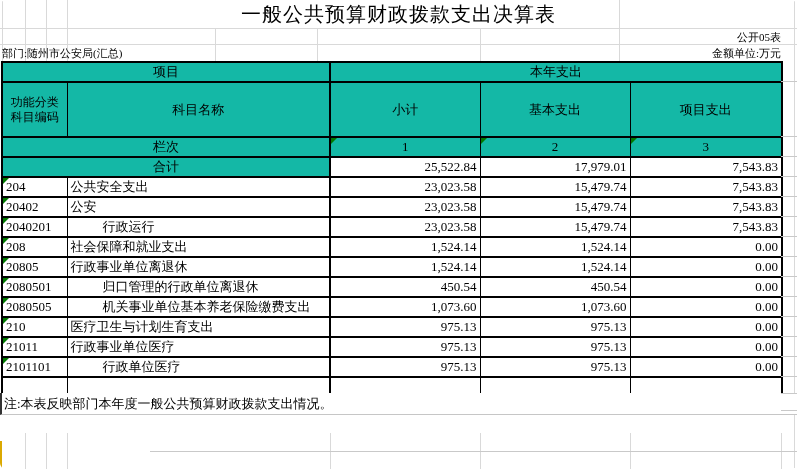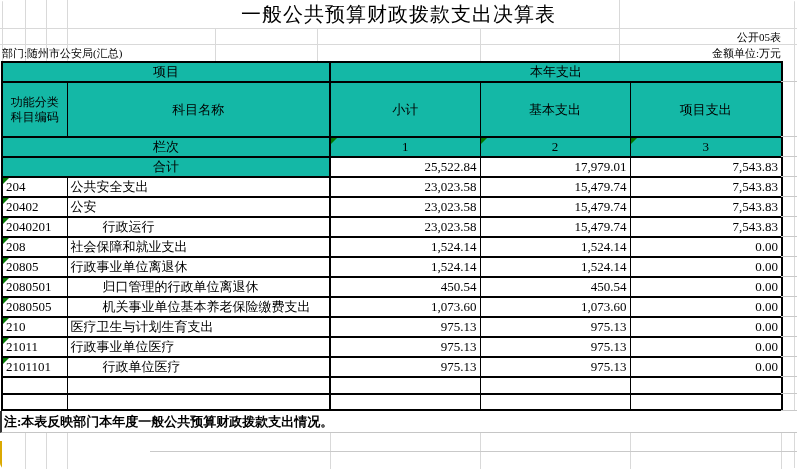--- a/index.html
+++ b/index.html
@@ -233,21 +233,21 @@
         <span></span>
       </td>
       <td class="c-name"></td>
       <td class="c-num sep"></td>
       <td class="c-num"></td>
       <td class="c-num"></td>
     </tr>
       </tbody>
   </table>
 
-  <div class="note-row" style="top: 411px; font-weight: bold;">注:本表反映部门本年度一般公共预算财政拨款支出情况。</div>
+  <div class="note-row" style="top: 393px;">注:本表反映部门本年度一般公共预算财政拨款支出情况。</div>
 
   <div class="bottom-area" style="top: 433px; height: 36px;">
     <div class="vline" style="left:25px;top:0;height:100%;"></div>
     <div class="vline" style="left:46px;top:0;height:100%;"></div>
     <div class="vline" style="left:67px;top:0;height:100%;"></div>
     <div class="vline" style="left:330px;top:0;height:100%;"></div>
     <div class="vline" style="left:480px;top:0;height:100%;"></div>
     <div class="vline" style="left:630px;top:0;height:100%;"></div>
     <div class="vline" style="left:781px;top:0;height:100%;"></div>
     <div class="hline" style="left:150px;top:18px;width:647px;"></div>

